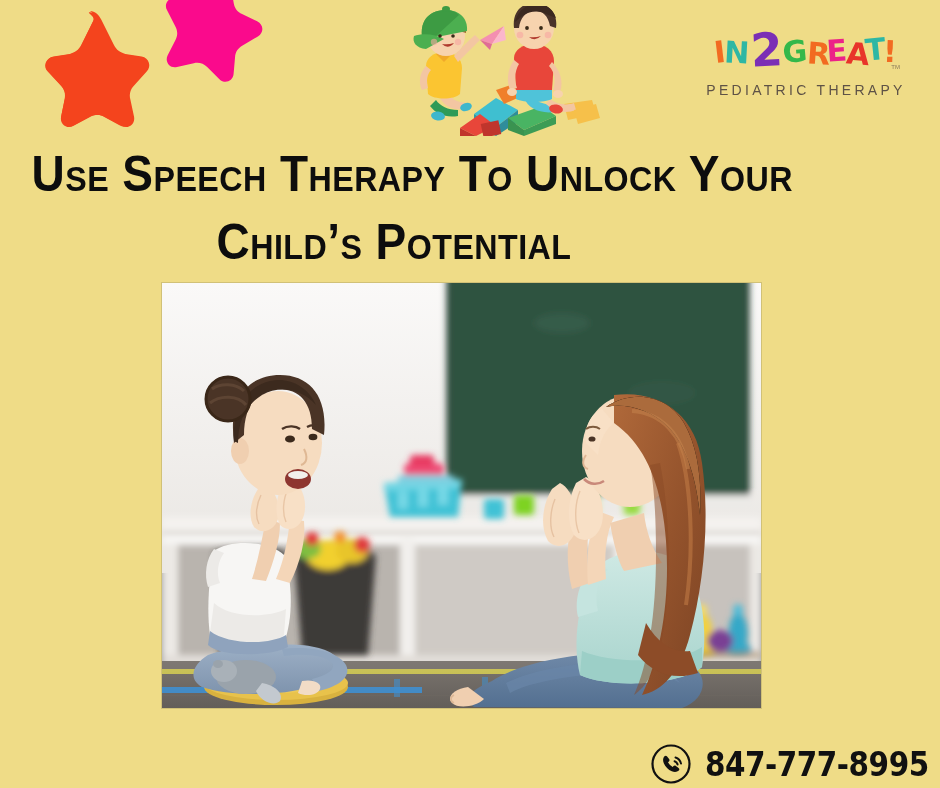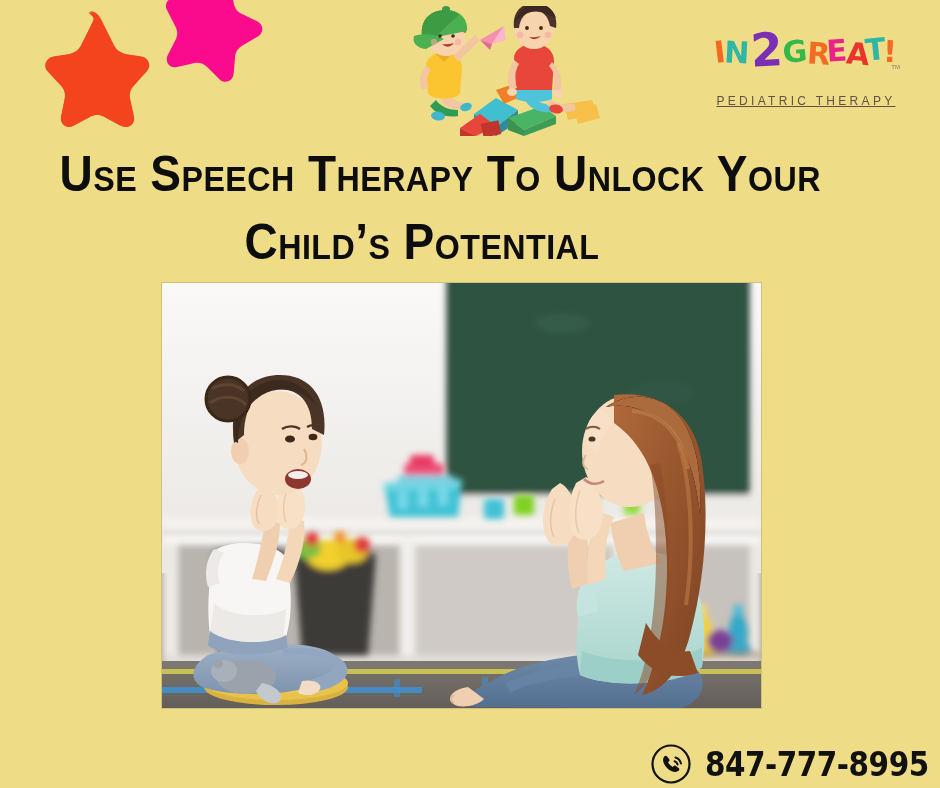--- a/index.html
+++ b/index.html
@@ -59,46 +59,44 @@
     height: 86px;
     text-align: center;
   }
   #logo-wordmark {
     height: 52px;
     width: 186px;
     margin: 0 auto;
     display: block;
   }
   #logo-tagline {
-    margin-top: 18px;
+    margin-top: 6px;
     font-family: "Liberation Sans", sans-serif;
-    font-size: 12px;
+    font-size: 14px;
     letter-spacing: 3.3px;
     color: #5e5246;
     font-weight: 400;
     white-space: nowrap;
-    text-decoration: underline;
   }
   #logo-tm {
     position: absolute;
     right: 6px;
     top: 40px;
     font-size: 6px;
     color: #8a7a5a;
   }
 
   
   #headline {
     position: absolute;
     left: 0;
     top: 140px;
     width: 788px;
     text-align: center;
     color: #0d0d0d;
-    margin-left: 28px;
   }
   .headline-line {
     font-family: "Liberation Sans Narrow", "Liberation Sans", sans-serif;
     font-weight: 700;
     font-size: 50px;
     line-height: 68px;
     letter-spacing: 0.5px;
     font-stretch: condensed;
     transform: scaleX(0.92);
     font-variant: small-caps;

